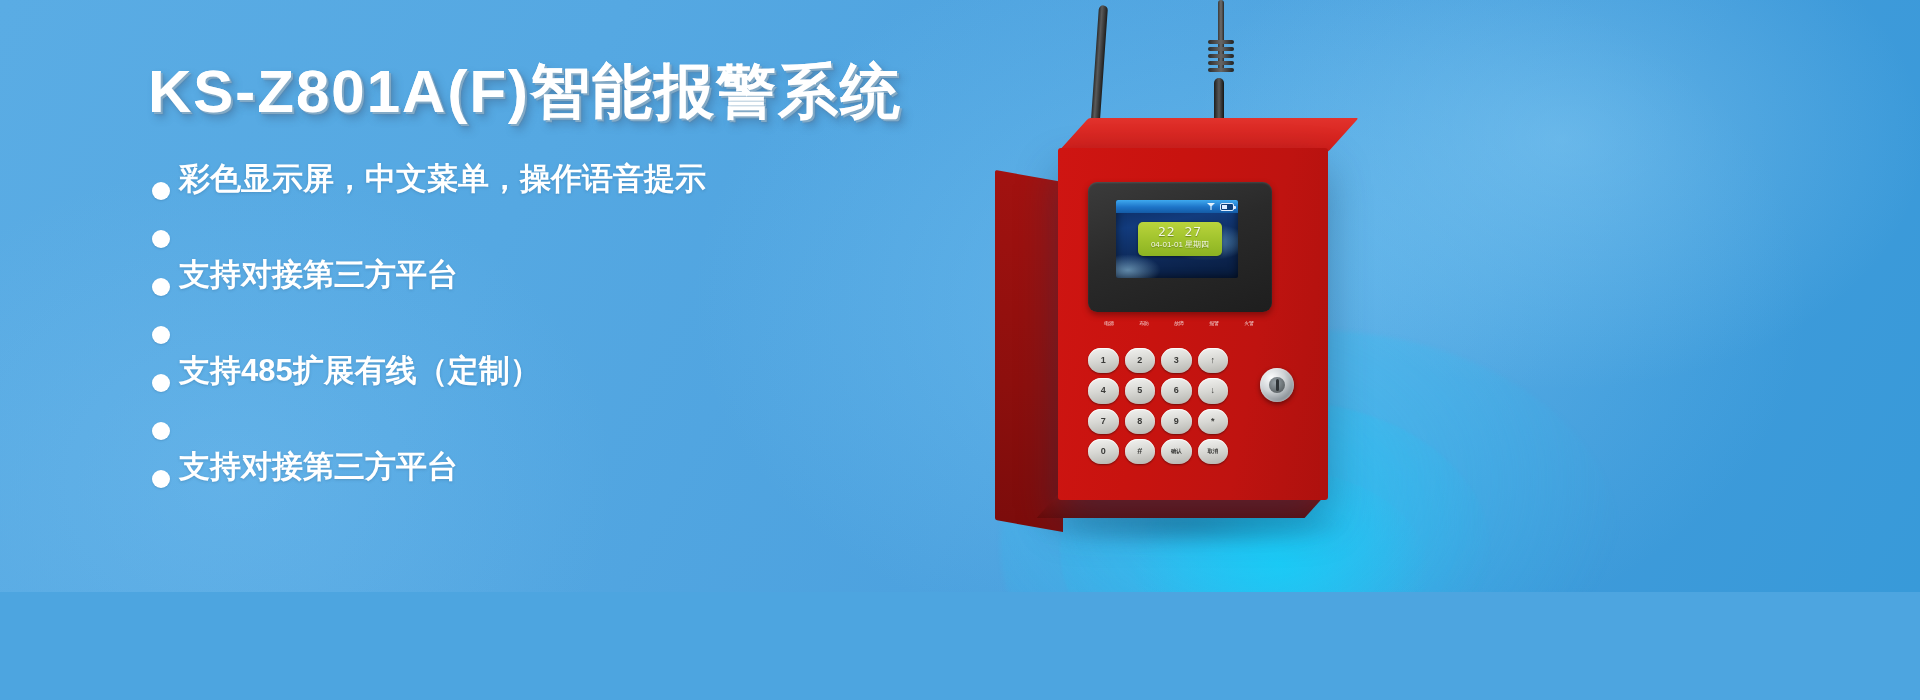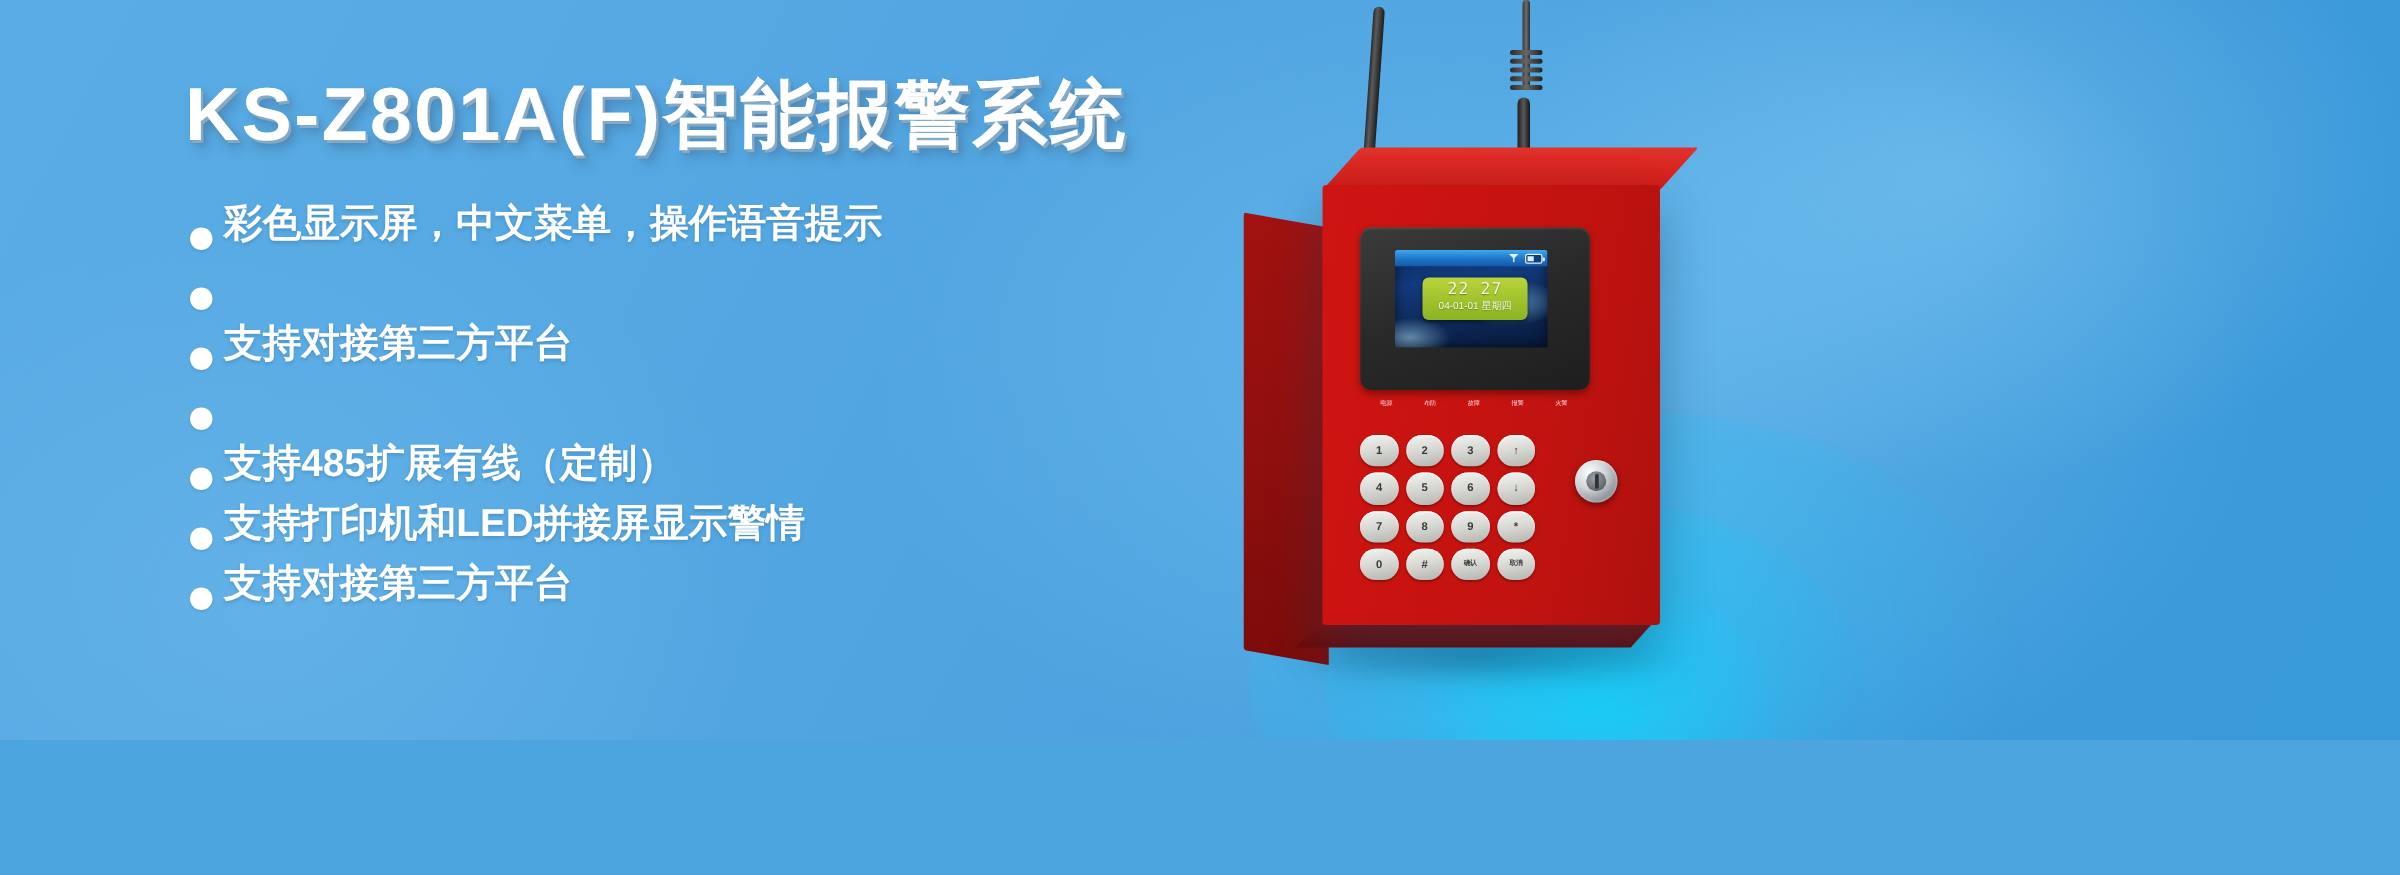--- a/index.html
+++ b/index.html
@@ -337,21 +337,20 @@
       <span class="bullet"></span>
     </div>
 
     <div class="feature-item">
       <span class="bullet"></span>
       <span>支持485扩展有线（定制）</span>
     </div>
 
     <div class="feature-item">
       <span class="bullet"></span>
-      <span>支持打印机和LED拼接屏显示警情</span>
     </div>
 
     <div class="feature-item">
       <span class="bullet"></span>
       <span>支持对接第三方平台</span>
     </div>
 
   </div>
 
   <div class="device">

